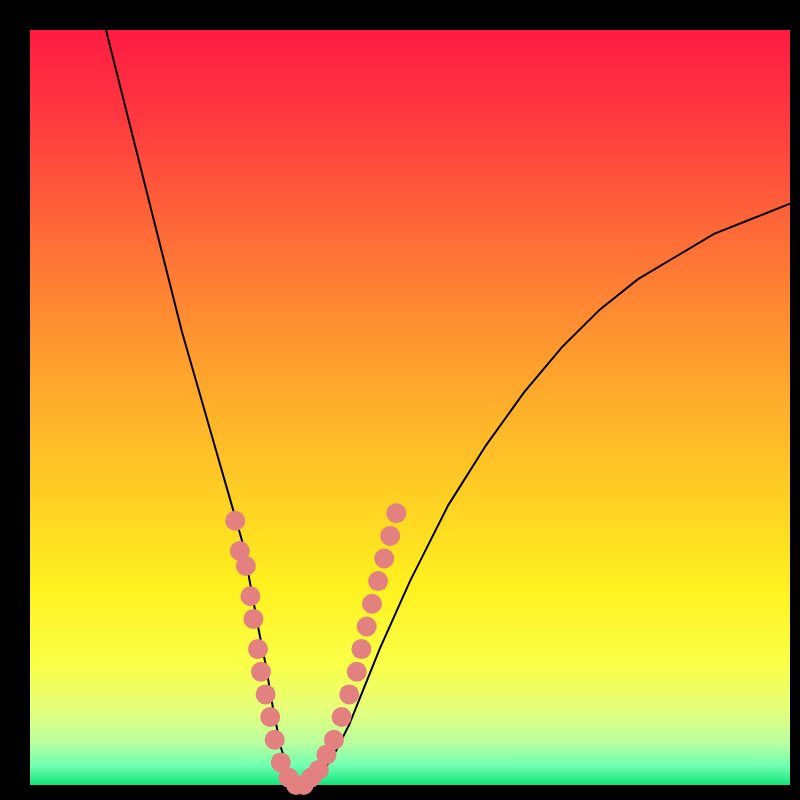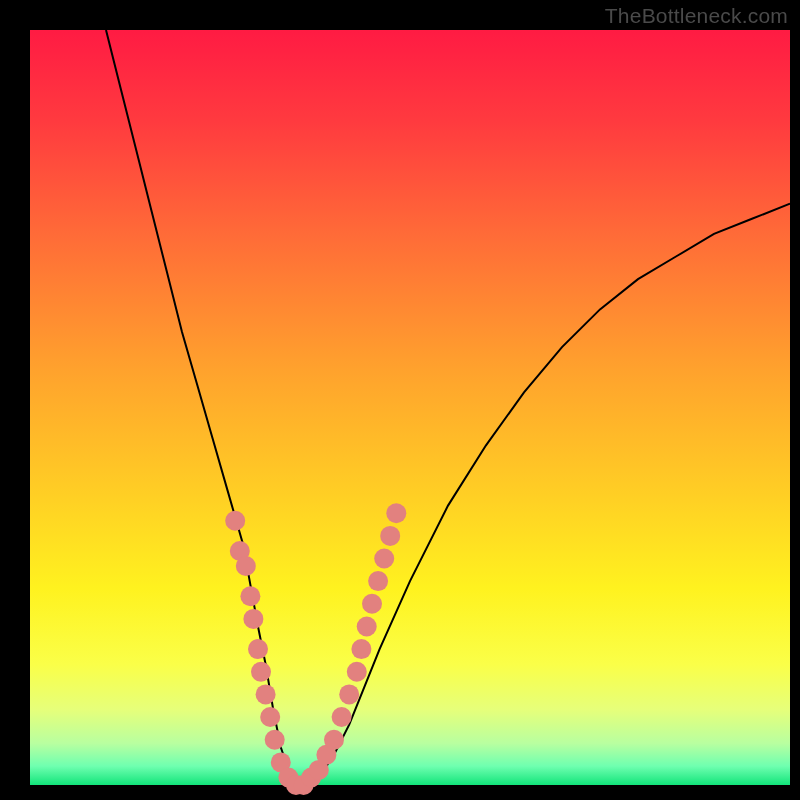--- a/index.html
+++ b/index.html
@@ -29,21 +29,20 @@
   svg.chart {
     position: absolute;
     top: 0;
     left: 0;
   }
 </style>
 </head>
 <body>
 
 <div class="stage">
-  <div class="watermark">TheBottleneck.com</div>
 
   <svg class="chart" width="800" height="800" viewBox="0 0 800 800">
     <defs>
       <linearGradient id="bg-grad" x1="0" y1="0" x2="0" y2="1">
       <stop offset="0.00%" stop-color="#ff1b43"></stop>
           <stop offset="12.00%" stop-color="#ff3a3f"></stop>
           <stop offset="28.00%" stop-color="#ff6e37"></stop>
           <stop offset="45.00%" stop-color="#ffa22d"></stop>
           <stop offset="62.00%" stop-color="#ffd024"></stop>
           <stop offset="74.00%" stop-color="#fff21f"></stop>

